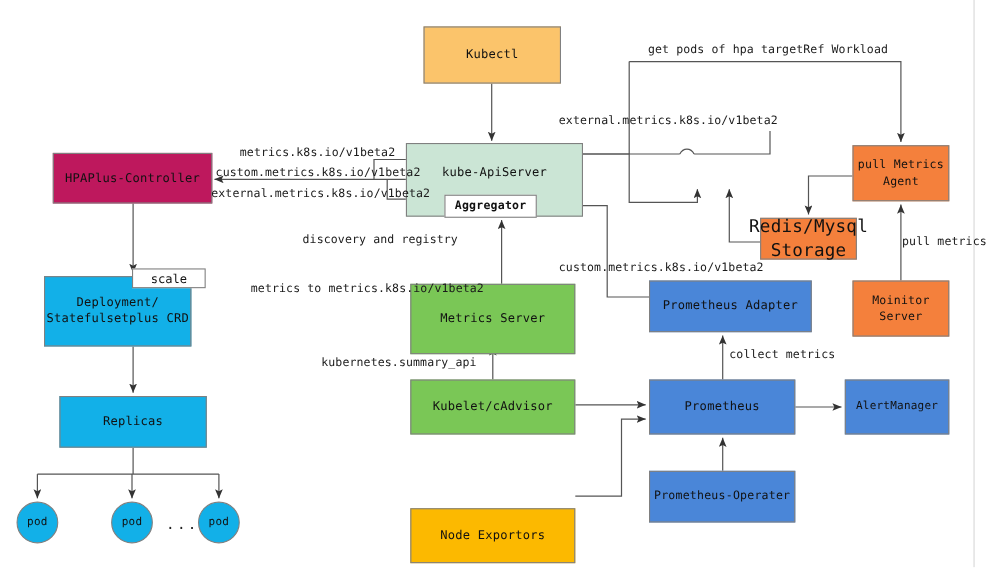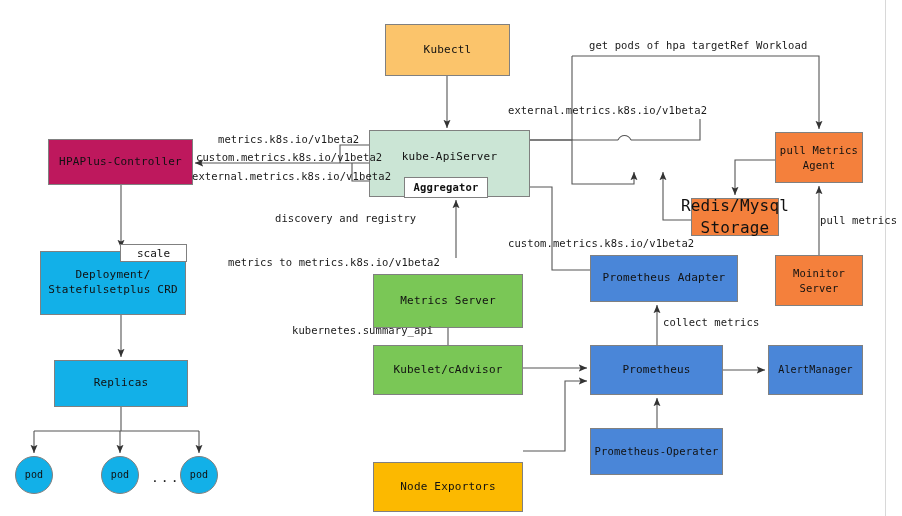--- a/index.html
+++ b/index.html
@@ -143,21 +143,21 @@
       <path d="M775,160 L735,160 L735,195" marker-end="url(#arr)"></path>
 
       <path d="M819,255 L819,186" marker-end="url(#arr)"></path>
     </g>
   </svg>
 
   <div class="node" style="left:48px;top:139px;width:145px;height:46px;background:#be185d;">
     <span>HPAPlus-Controller</span>
   </div>
 
-  <div class="node" style="left:40px;top:251px;width:146px;height:64px;background:#12B0E8;">
+  <div class="node" style="left:40px;top:251px;width:134px;height:64px;background:#12B0E8;">
     <span>Deployment/
 Statefulsetplus CRD</span>
   </div>
   <div class="scale-tag" style="left:88px;top:244px;width:67px;height:18px;">
     <span>scale</span>
   </div>
 
   <div class="node" style="left:54px;top:360px;width:134px;height:47px;background:#12B0E8;">
     <span>Replicas</span>
   </div>
@@ -177,21 +177,21 @@
     <span>Kubectl</span>
   </div>
 
   <div class="node" style="left:369px;top:130px;width:161px;height:67px;background:#CBE5D5;align-items:center;">
     <span style="position:relative;top:-6px;">kube-ApiServer</span>
   </div>
   <div class="node" style="left:404px;top:177px;width:84px;height:21px;background:#FFFFFF;z-index:6;font-size:10.5px;font-weight:bold;">
     <span>Aggregator</span>
   </div>
 
-  <div class="node" style="left:373px;top:274px;width:150px;height:54px;background:#7AC756;">
+  <div class="node" style="left:373px;top:258px;width:150px;height:64px;background:#7AC756;">
     <span>Metrics Server</span>
   </div>
 
   <div class="node" style="left:373px;top:345px;width:150px;height:50px;background:#7AC756;">
     <span>Kubelet/cAdvisor</span>
   </div>
 
   <div class="node" style="left:373px;top:426px;width:150px;height:50px;background:#FCB900;margin-top:36px;">
     <span>Node Exportors</span>
   </div>

